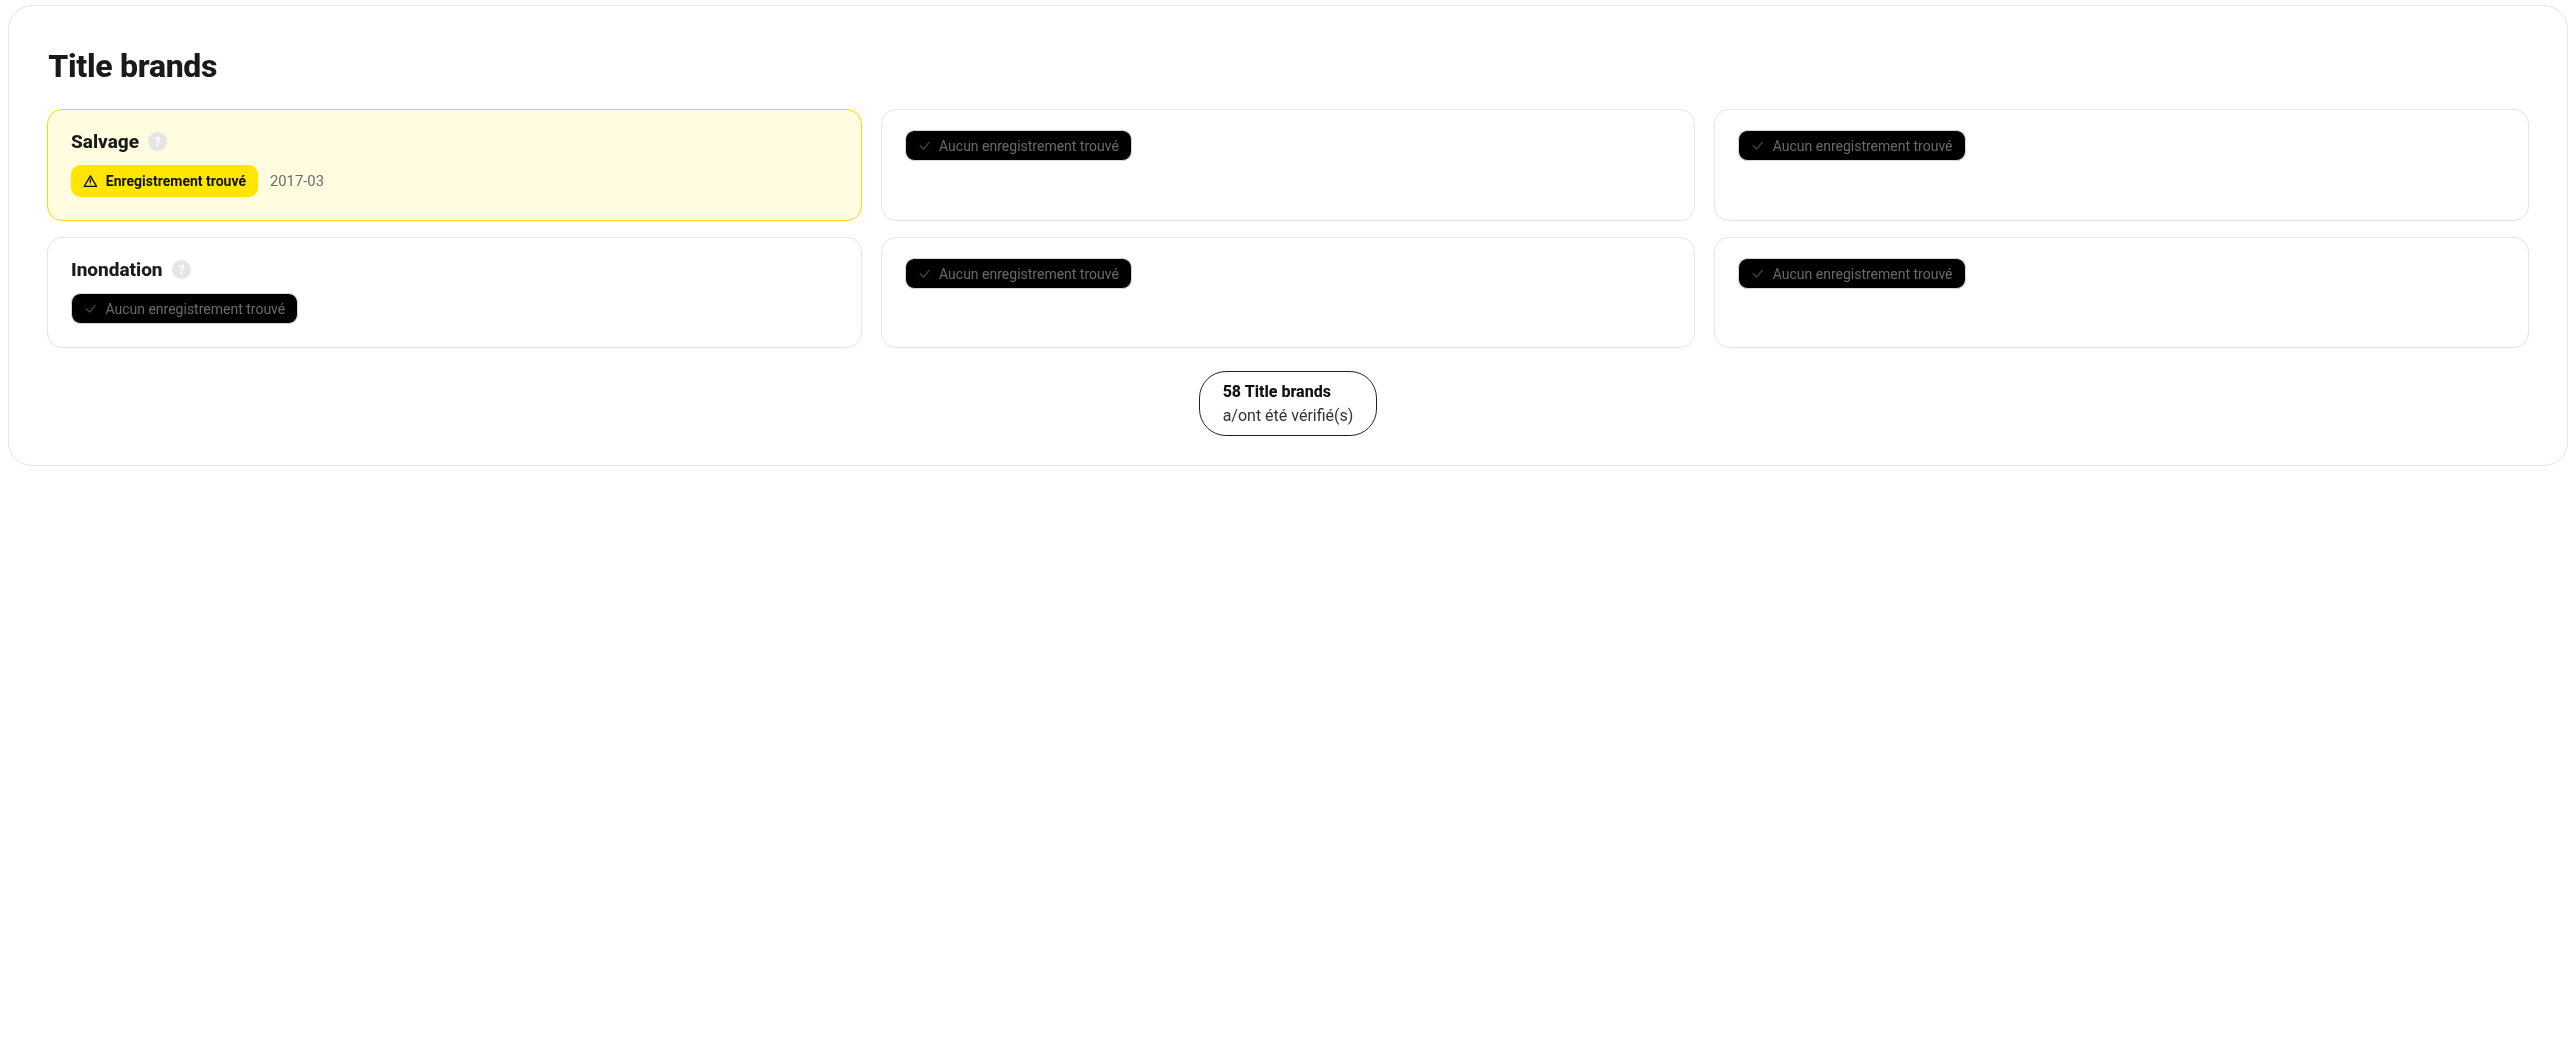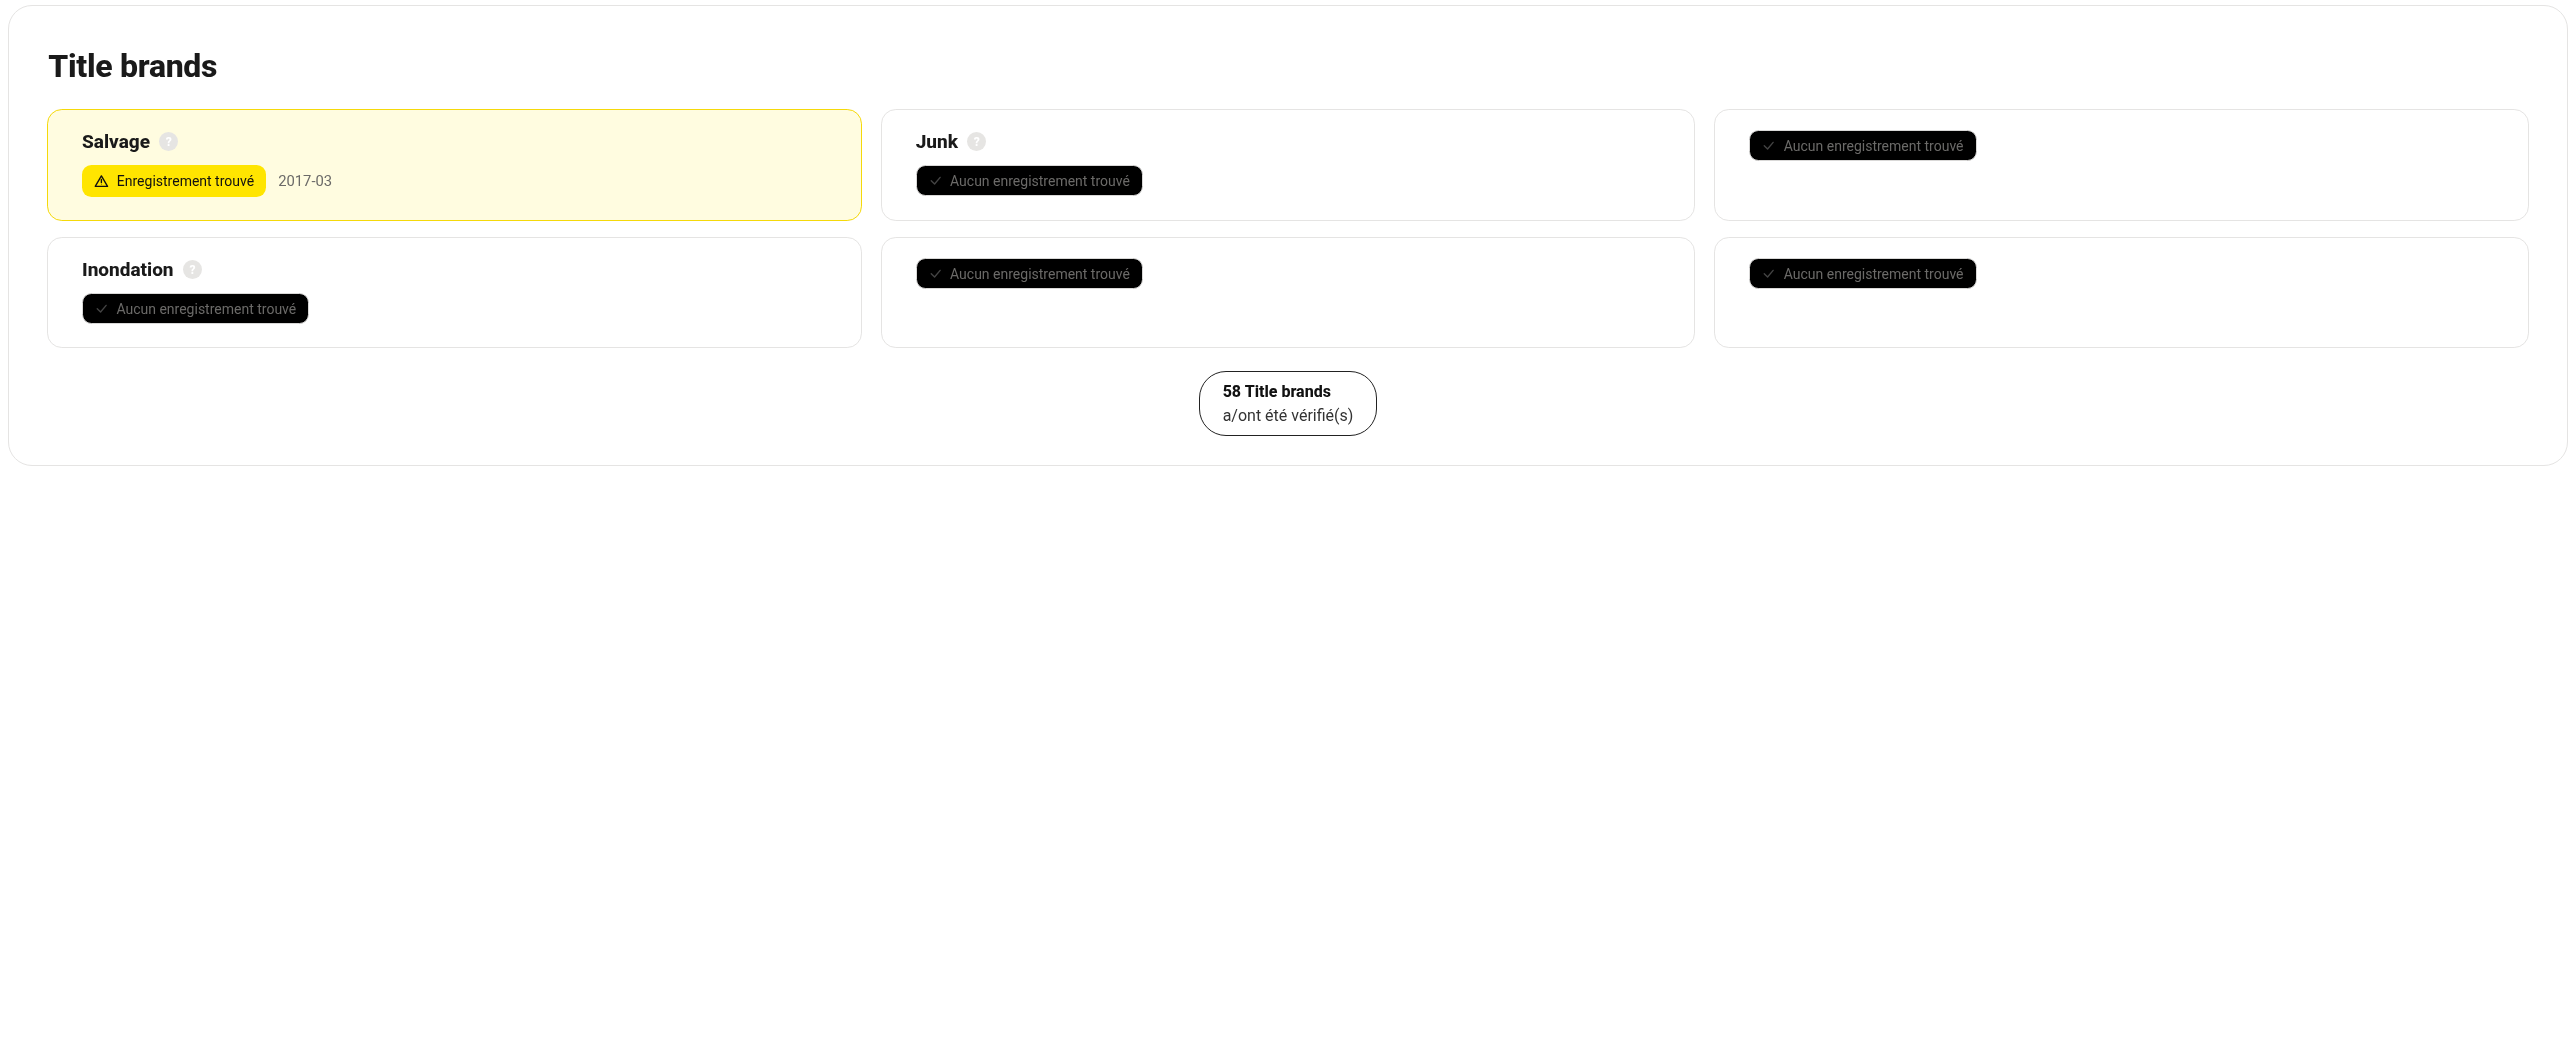--- a/index.html
+++ b/index.html
@@ -36,21 +36,21 @@
     margin: 2.7px 0 24px 1.3px;
   }
   .grid {
     display: grid;
     grid-template-columns: repeat(3, 1fr);
     gap: 16px 19px;
   }
   .card {
     border: 1.3px solid var(--border);
     border-radius: var(--card-radius);
-    padding: 20px 23px 23px 34px;
+    padding: 20px 23px 23px 23px;
     background: #fff;
   }
   .card.highlight {
     border-color: var(--yellow-border);
     background: var(--yellow-bg);
   }
   .card-head {
     display: flex;
     align-items: center;
     gap: 9.4px;
@@ -91,21 +91,21 @@
     border-radius: var(--pill-radius);
     padding: 6.7px 12px;
     font-size: 14px;
     color: var(--muted);
     background: #000000;
   }
   .pill.warn {
     border: none;
     background: var(--yellow-pill);
     color: #111;
-    font-weight: 400;
+    font-weight: 700;
     padding: 8px 12px;
   }
   .icon {
     display: inline-flex;
     flex: 0 0 auto;
   }
   .date {
     font-size: 14.8px;
     color: var(--muted);
   }
@@ -152,24 +152,20 @@
               <circle cx="12" cy="17" r="0.6" fill="#111" stroke="none"></circle>
             </svg>
           </span>
           <span>Enregistrement trouvé</span>
         </span>
         <span class="date">2017-03</span>
       </div>
     </div>
 
     <div class="card">
-      <div class="card-head">
-        <span class="card-label">Junk</span>
-        <span class="help"></span>
-      </div>
       <div class="status-row">
         <span class="pill">
           <span class="icon">
             <svg width="13.4" height="13.4" viewBox="0 0 24 24" fill="none" stroke="#444" stroke-width="2.4" stroke-linecap="round" stroke-linejoin="round">
               <polyline points="4 12 10 18 20 6"></polyline>
             </svg>
           </span>
           <span>Aucun enregistrement trouvé</span>
         </span>
       </div>

